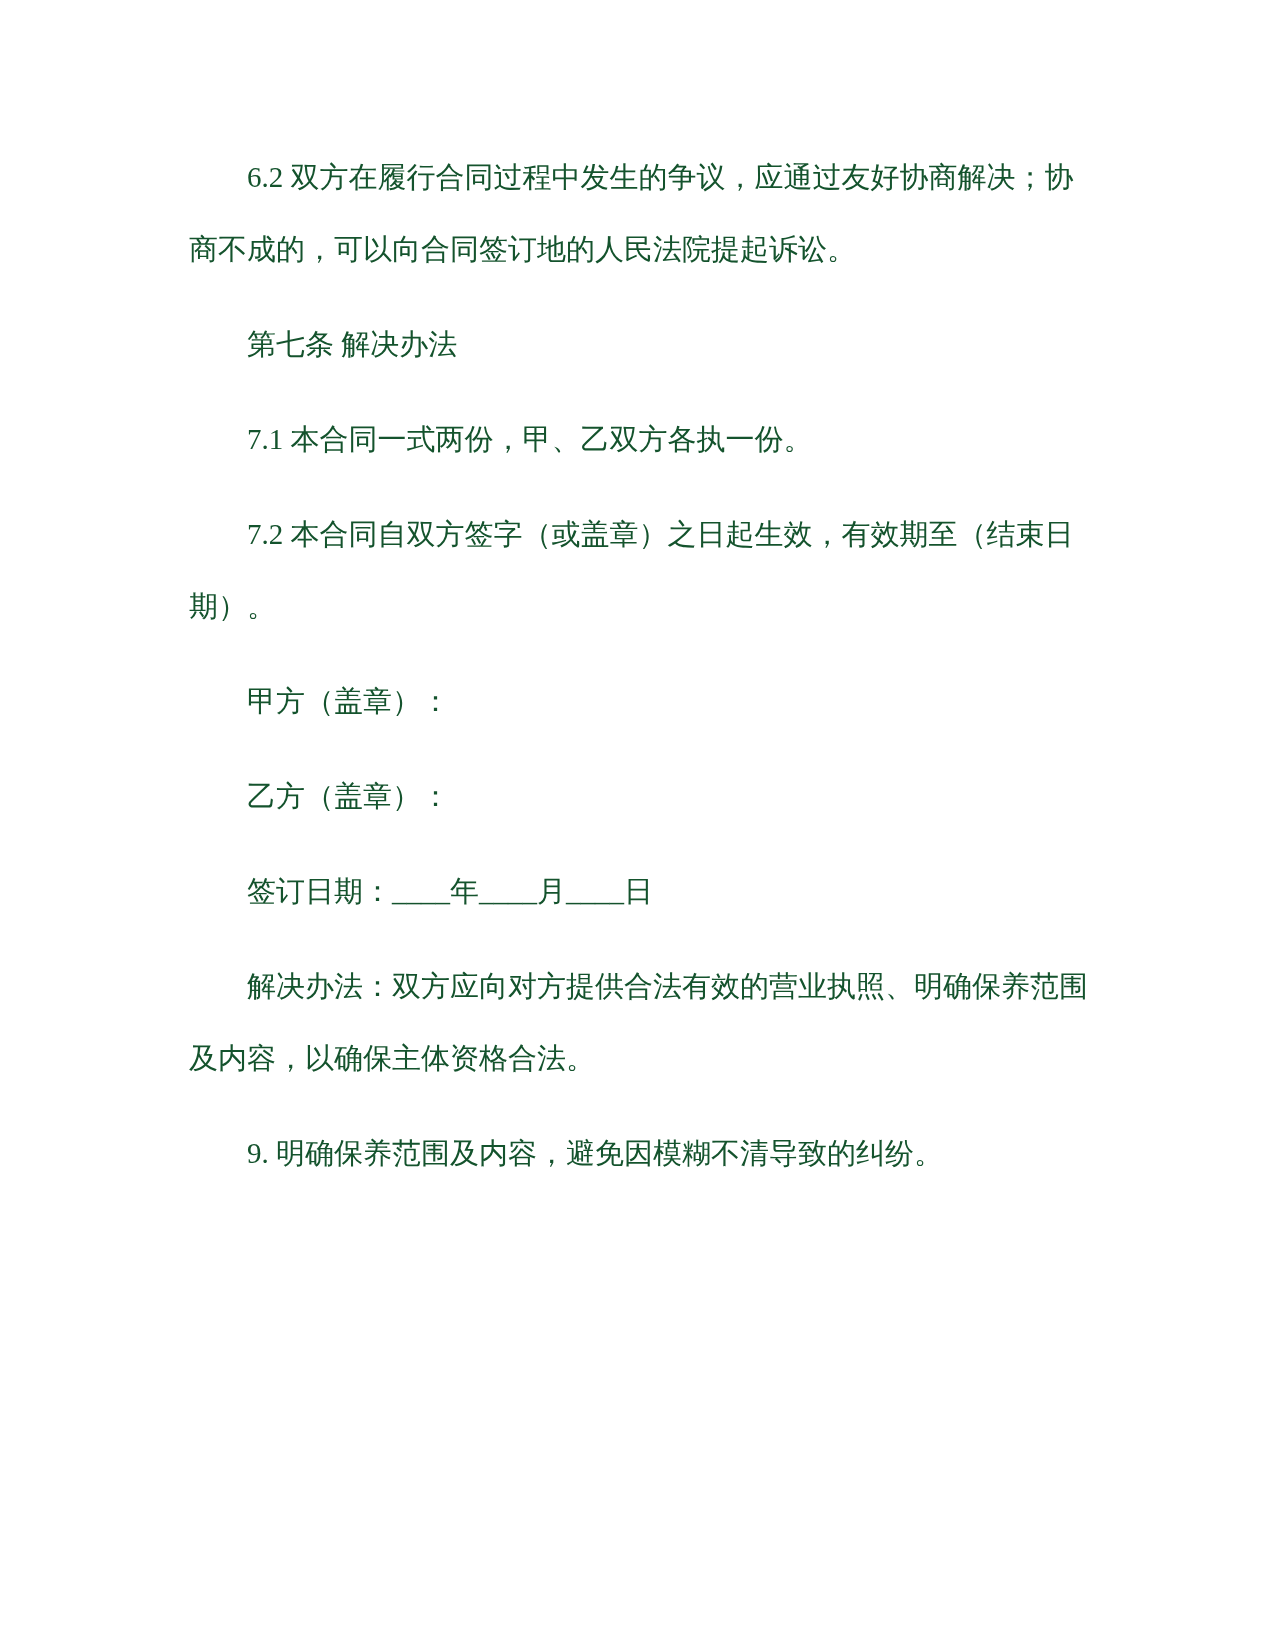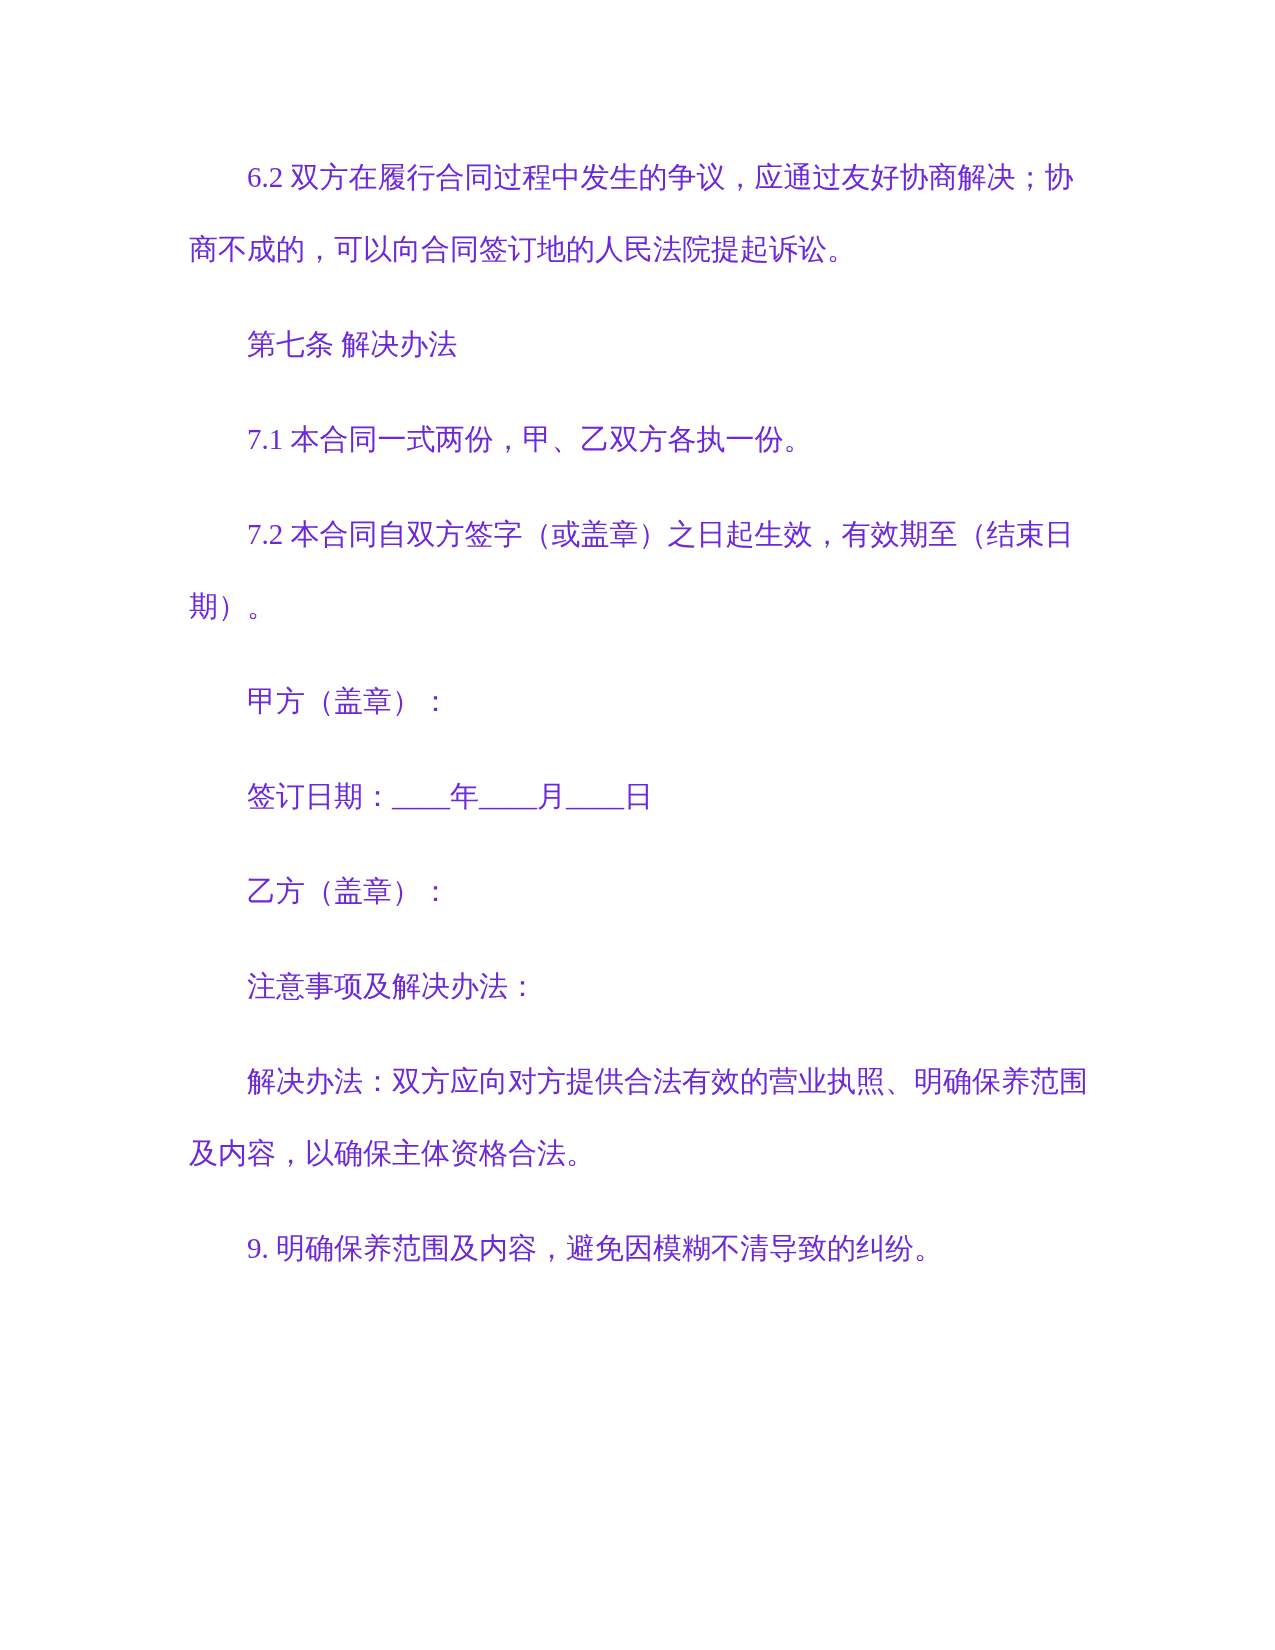--- a/index.html
+++ b/index.html
@@ -13,39 +13,38 @@
     overflow: hidden;
   }
   .page {
     box-sizing: border-box;
     width: 1275px;
     height: 1650px;
     background: #ffffff;
     padding: 141px 185px 0 189px;
     font-family: "Liberation Serif", "DejaVu Serif", serif;
     font-size: 29px;
-    color: #6d28d9;
+    color: #14532d;
     -webkit-font-smoothing: antialiased;
   }
   .page p {
     margin: 0 0 23px 0;
     line-height: 72px;
     text-indent: 58px;
     text-align: left;
     word-break: break-all;
     white-space: normal;
   }
 </style>
 </head>
 <body>
 
 <div class="page">
   <p>6.2 双方在履行合同过程中发生的争议，应通过友好协商解决；协商不成的，可以向合同签订地的人民法院提起诉讼。</p>
   <p>第七条 解决办法</p>
   <p>7.1 本合同一式两份，甲、乙双方各执一份。</p>
   <p>7.2 本合同自双方签字（或盖章）之日起生效，有效期至（结束日期）。</p>
   <p>甲方（盖章）：</p>
+  <p>乙方（盖章）：</p>
   <p>签订日期：____年____月____日</p>
-  <p>乙方（盖章）：</p>
-  <p>注意事项及解决办法：</p>
   <p>解决办法：双方应向对方提供合法有效的营业执照、明确保养范围及内容，以确保主体资格合法。</p>
   <p>9. 明确保养范围及内容，避免因模糊不清导致的纠纷。</p>
 </div>
 
 </body></html>

